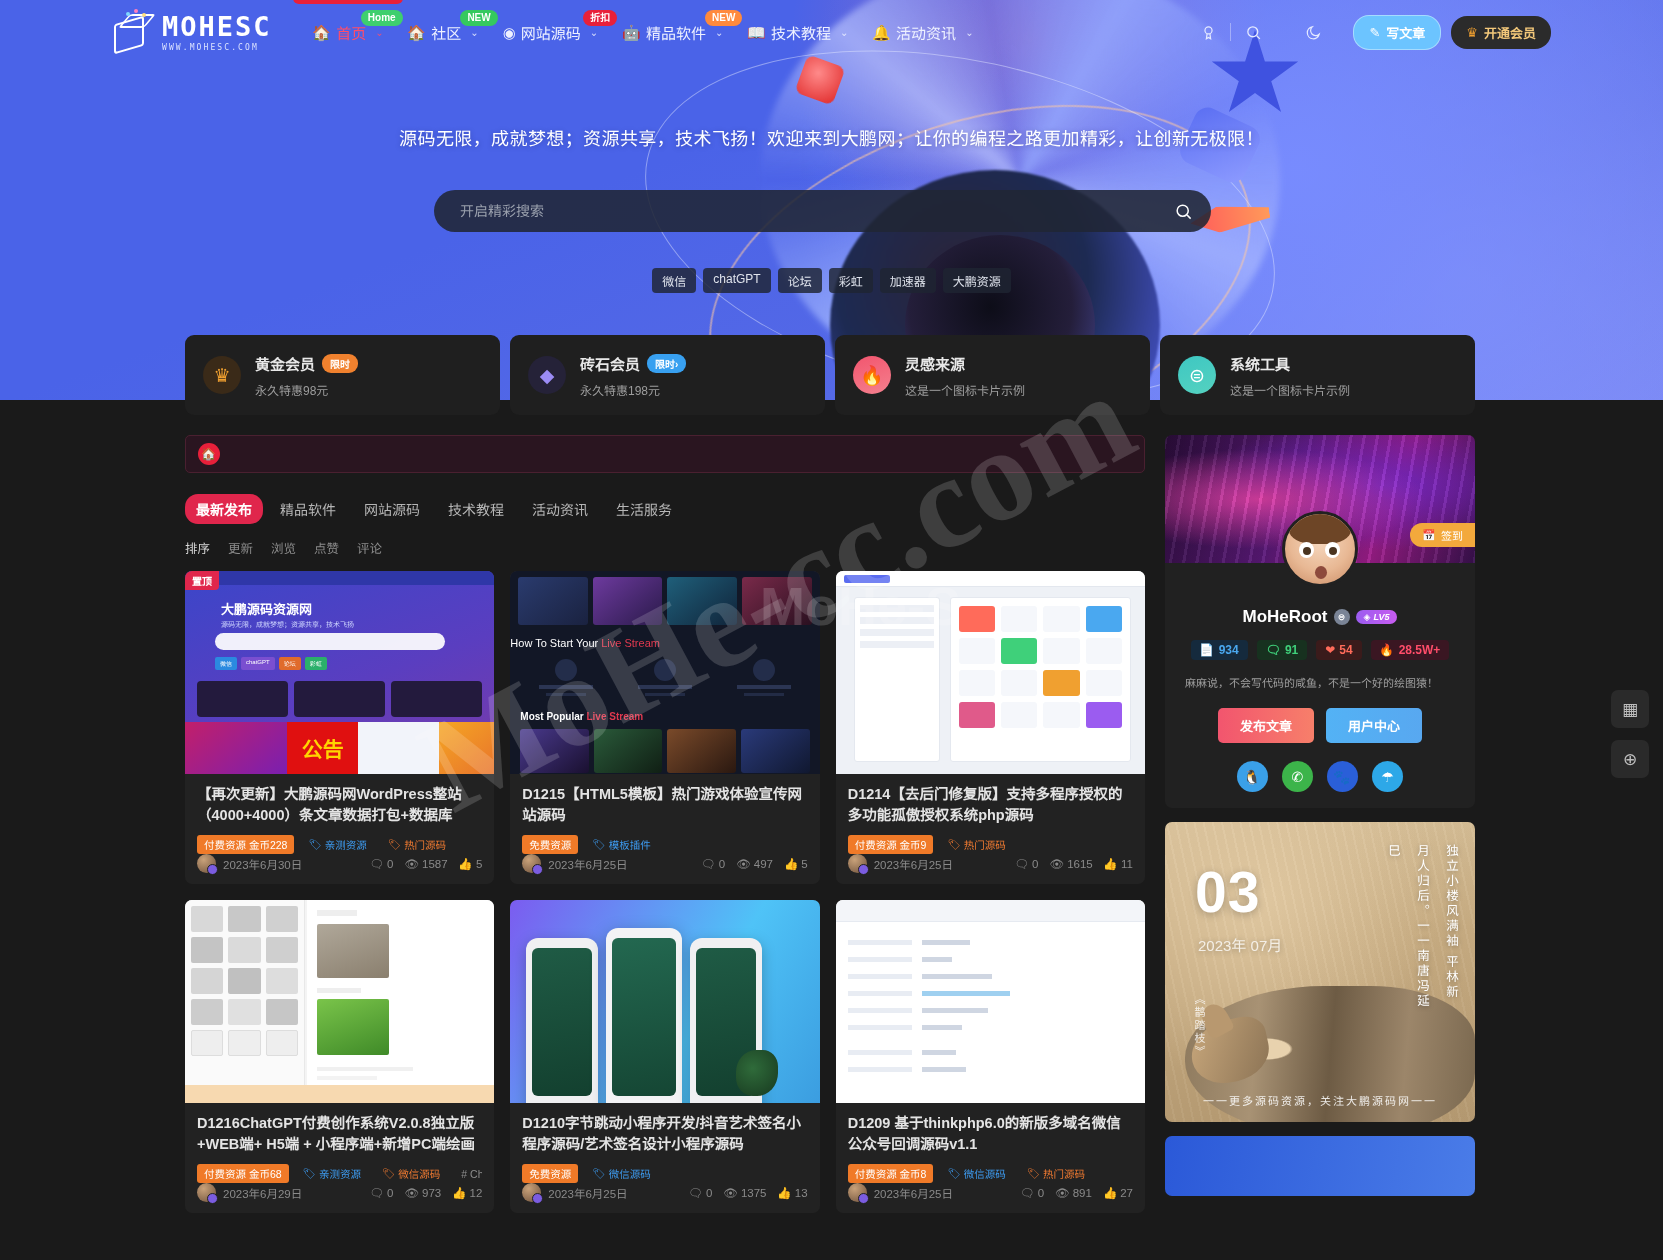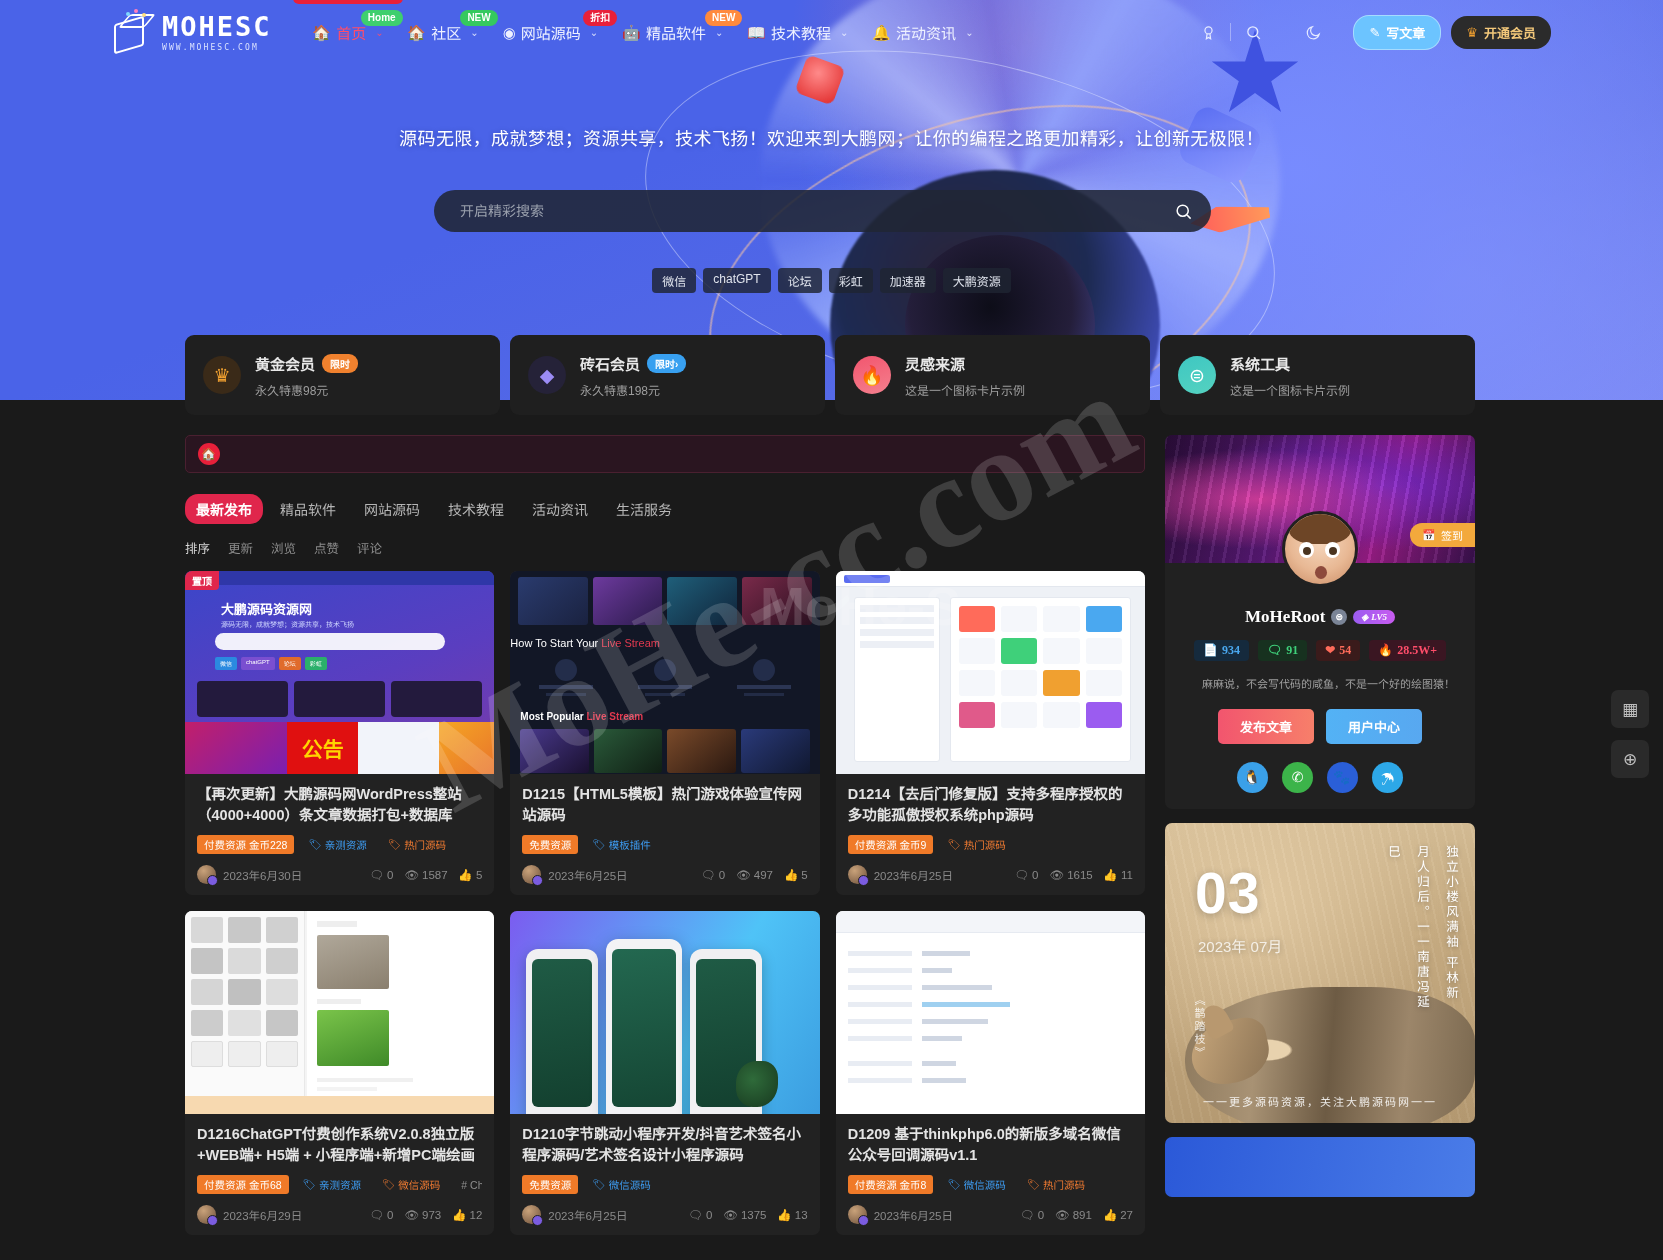--- a/index.html
+++ b/index.html
@@ -254,21 +254,21 @@
   .tag-row{display:flex;align-items:center;gap:7px;margin-top:9px;flex-wrap:nowrap;overflow:hidden;}
   .tag{
     font-size:10.5px;padding:2px 7px;border-radius:3px;white-space:nowrap;display:flex;align-items:center;gap:3px;
   }
   .tag.pay{background:#f07a28;color:#fff;}
   .tag.free{background:#f07a28;color:#fff;}
   .tag.blue{color:#3d9bf0;}
   .tag.orange{color:#ef7a31;}
   .tag.plain{color:#8e8e8e;}
   .meta-row{
-    display:flex;align-items:center;margin-top:11px;font-size:11.5px;color:#8a8a8a;
+    display:flex;align-items:center;font-size:11.5px;color:#8a8a8a;
   }
   .meta-ava{
     width:19px;height:19px;border-radius:50%;margin-right:7px;flex:none;
     background:radial-gradient(circle at 35% 30%,#c9a27a,#6b4f3a);position:relative;
   }
   .meta-ava::after{
     content:"";position:absolute;right:-2px;bottom:-2px;width:9px;height:9px;
     border-radius:50%;background:#7b5ce0;border:1px solid #222;
   }
   .meta-stats{margin-left:auto;display:flex;align-items:center;gap:11px;}
@@ -313,21 +313,21 @@
     width:76px;height:76px;border-radius:50%;z-index:4;overflow:hidden;
     background:radial-gradient(circle at 50% 38%,#f6d8bf 0%,#e8b894 55%,#c98a63 100%);
     border:3px solid #212121;
   }
   .av-hair{position:absolute;left:4px;top:-4px;width:62px;height:34px;border-radius:50% 50% 40% 40%;background:#6d4526;}
   .av-eye{position:absolute;width:15px;height:16px;border-radius:50%;background:#fff;top:28px;}
   .av-eye.l{left:14px;} .av-eye.r{left:40px;}
   .av-pupil{position:absolute;width:8px;height:8px;border-radius:50%;background:#4a3420;top:33px;}
   .av-pupil.l{left:18px;} .av-pupil.r{left:44px;}
   .av-mouth{position:absolute;left:30px;top:52px;width:12px;height:13px;border-radius:50%;background:#8d4a3c;}
-  .uc-body{padding:44px 14px 16px;text-align:right;font-family:Liberation Serif, serif;}
+  .uc-body{padding:44px 14px 16px;text-align:left;}
   .uc-name{
     font-size:17px;font-weight:700;color:#fff;display:flex;align-items:center;
     justify-content:center;gap:6px;
   }
   .uc-vbadge{
     width:16px;height:16px;border-radius:50%;background:#7a8496;color:#fff;
     font-size:9px;display:flex;align-items:center;justify-content:center;
   }
   .uc-lv{
     background:linear-gradient(90deg,#9b5cf0,#c85cf0);color:#fff;font-size:9px;

